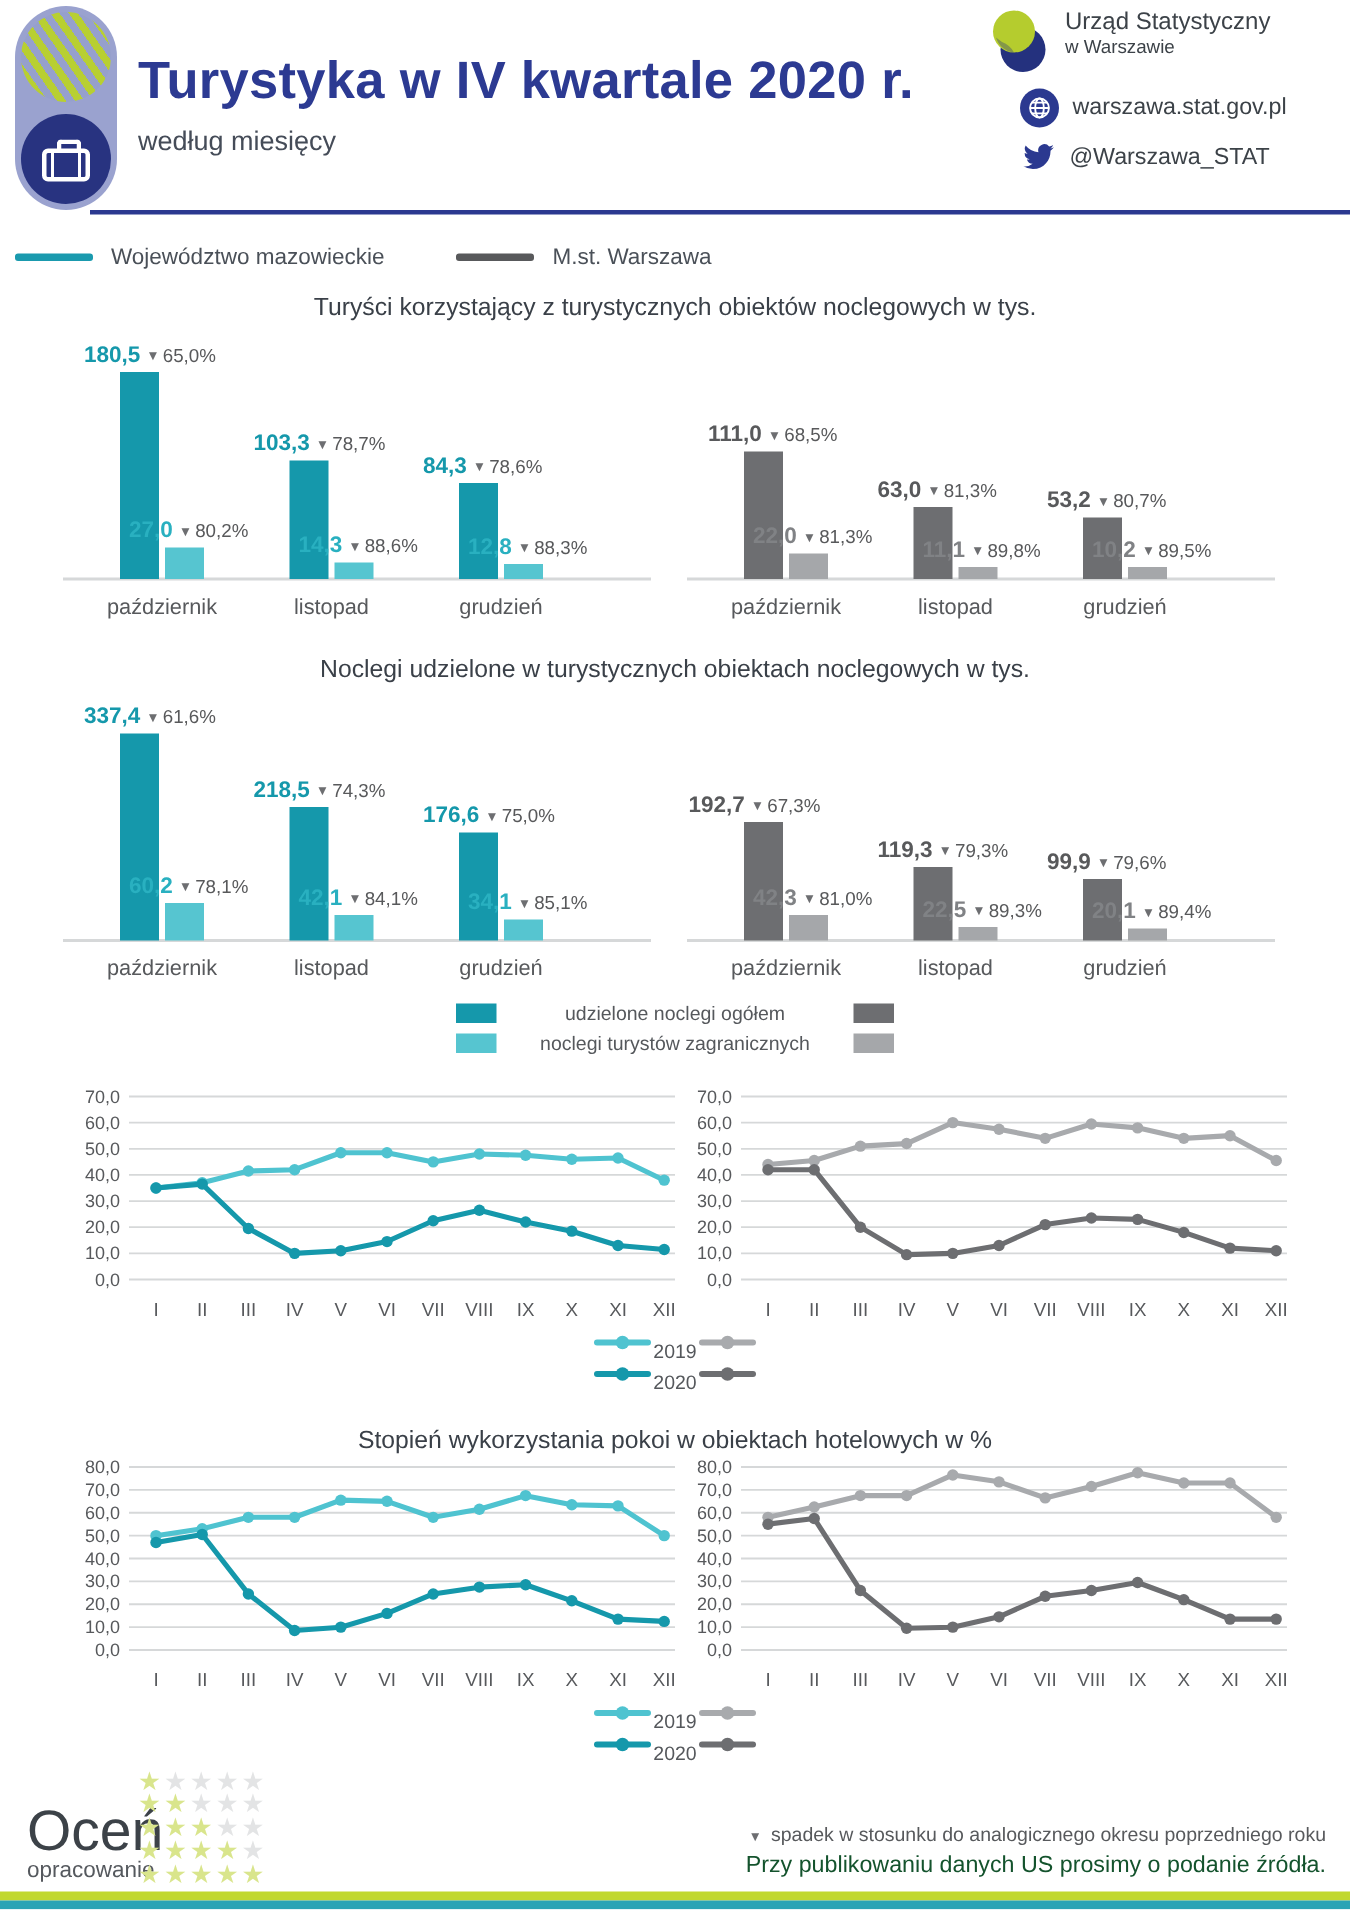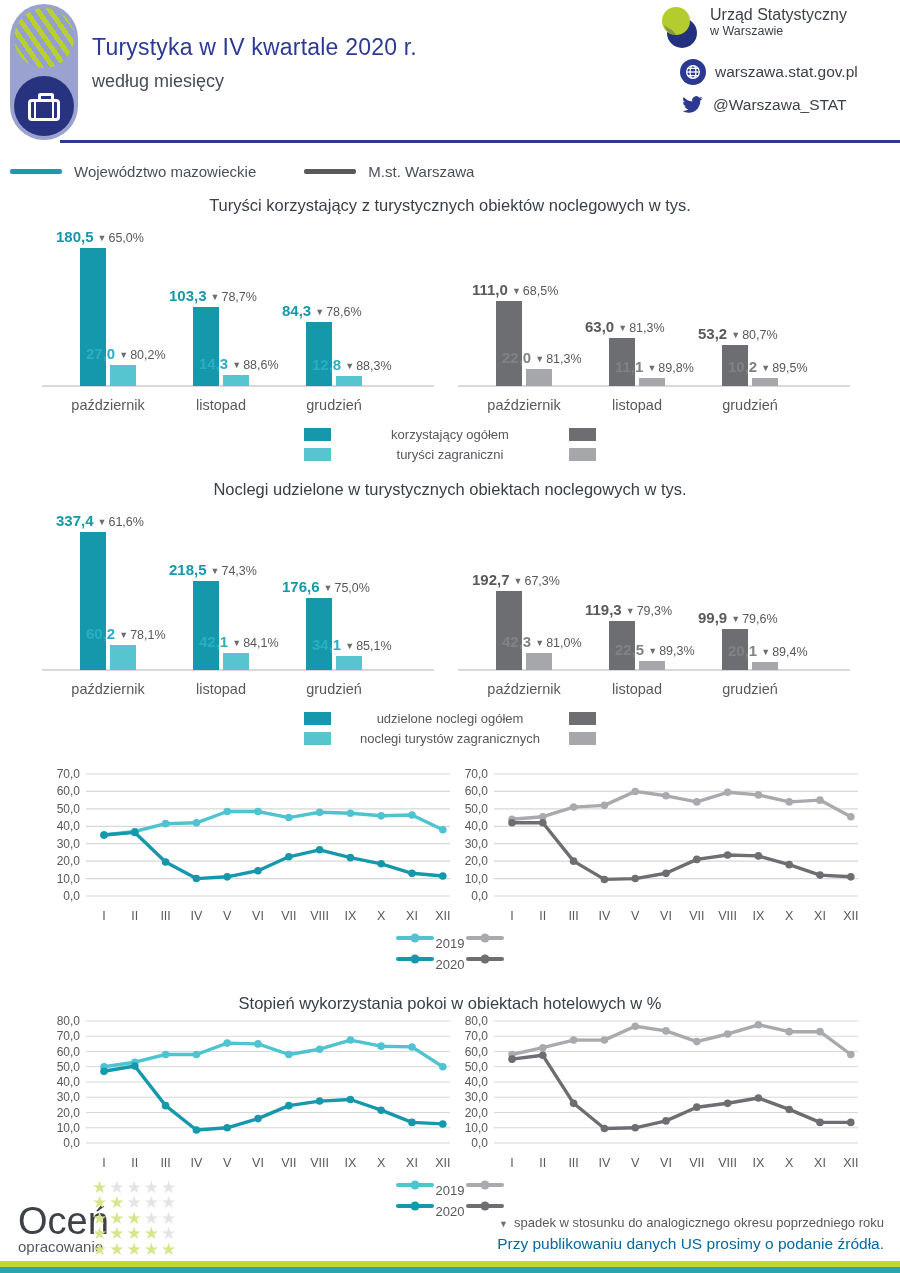--- a/index.html
+++ b/index.html
@@ -13,21 +13,21 @@
   .logo-stripes { position:absolute; top:4px; left:4px; width:60px; height:60px; border-radius:50%;
                   background:repeating-linear-gradient(55deg,#b8cf32 0 5px,#96a0cc 5px 10px); }
   .logo-circle { position:absolute; bottom:4px; left:4px; width:60px; height:60px; border-radius:50%;
                  background:#283380; display:flex; align-items:center; justify-content:center; }
   .suitcase { width:32px; height:22px; border:3px solid #fff; border-radius:4px; position:relative; margin-top:7px; }
   .suitcase::before { content:''; position:absolute; top:-9px; left:7px; width:10px; height:6px;
                       border:3px solid #fff; border-bottom:none; border-radius:3px 3px 0 0; }
   .suitcase::after { content:''; position:absolute; top:-1px; bottom:-1px; left:3px; right:3px;
                      border-left:2px solid #fff; border-right:2px solid #fff; }
   .header-text { position:absolute; left:92px; top:34px; }
-  .header-text h1 { font-size:23px; font-weight:normal; color:#2c3a92; letter-spacing:.2px; }
+  .header-text h1 { font-size:35px; font-weight:bold; color:#2c3a92; letter-spacing:.2px; }
   .header-text p { font-size:18px; color:#454c58; margin-top:10px; }
   .header-rule { position:absolute; left:60px; right:0; top:140px; height:3px; background:#2b3990; }
   .header-right { position:absolute; right:14px; top:6px; width:230px; }
   .org-row { display:flex; justify-content:flex-start; gap:8px; }
   .org-name { font-size:16px; color:#3c4248; font-weight:500; }
   .org-city { font-size:12.5px; color:#3c4248; }
   .site-row, .tw-row { display:flex; align-items:center; gap:9px; margin-top:9px; margin-left:24px; }
   .site-row a, .tw-row a { font-size:15.5px; color:#3c4248; text-decoration:none; }
   .globe-badge { width:26px; height:26px; border-radius:50%; background:#2b3990;
                  display:flex; align-items:center; justify-content:center; flex:0 0 auto; }
@@ -71,21 +71,21 @@
   .ocen { position:absolute; left:18px; bottom:18px; }
   .ocen .big { font-size:38px; color:#3c4248; line-height:34px; }
   .ocen .small { font-size:15px; color:#55595e; }
   .stars { position:absolute; left:92px; bottom:16px; }
   .star-row { line-height:15.5px; height:15.5px; letter-spacing:2px; font-size:17px; cursor:default; }
   .star { color:#e3e4e5; }
   .star.on { color:#d9e58c; }
   .notes { position:absolute; right:16px; bottom:20px; text-align:right; }
   .note1 { font-size:13px; color:#57595c; }
   .note1 .arr { font-size:9px; color:#6d6e71; margin-right:6px; }
-  .note2 { font-size:15.5px; color:#0369a1; margin-top:5px; }
+  .note2 { font-size:15.5px; color:#14532d; margin-top:5px; }
   .bar-green { position:absolute; left:0; right:0; bottom:6px; height:6px; background:#c1d82f; }
   .bar-teal  { position:absolute; left:0; right:0; bottom:0;  height:6px; background:#2aa4b5; }
 </style>
 </head>
 <body>
 
 <div class="page">
 
   <header>
     <div class="logo-pill">
@@ -174,32 +174,20 @@
           <div class="vbar" style="left: 181px; height: 8px; background: rgb(165, 167, 170);"></div>
           <div class="bar-label" style="left: 157px; bottom: 46px;"><b style="color:#808285">11,1</b><span class="arr">▼</span><span class="pct">89,8%</span></div>
           <div class="month" style="left: 114px;">listopad</div>
           <div class="vbar" style="left: 264px; height: 41px; background: rgb(109, 110, 113);"></div>
           <div class="bar-label" style="left: 240px; bottom: 79px;"><b style="color:#58595b">53,2</b><span class="arr">▼</span><span class="pct">80,7%</span></div>
           <div class="vbar" style="left: 294px; height: 8px; background: rgb(165, 167, 170);"></div>
           <div class="bar-label" style="left: 270px; bottom: 46px;"><b style="color:#808285">10,2</b><span class="arr">▼</span><span class="pct">89,5%</span></div>
           <div class="month" style="left: 227px;">grudzień</div>
         </div>
       </div>
-    <div class="pair-legend">
-        <div class="pl-row">
-          <span class="pl-sw" style="background:#1598ab"></span>
-          <span class="pl-label">korzystający ogółem</span>
-          <span class="pl-sw" style="background:#6d6e71"></span>
-        </div>
-        <div class="pl-row">
-          <span class="pl-sw" style="background:#56c5d0"></span>
-          <span class="pl-label">turyści zagraniczni</span>
-          <span class="pl-sw" style="background:#a5a7aa"></span>
-        </div>
-      </div>
   </section>
 
   <section class="chart" id="chart1" style="margin-top:16px">
     <h2 style="margin-bottom:8px">Noclegi udzielone w turystycznych obiektach noclegowych w tys.</h2>
     <div class="panels">
         <div class="bar-panel">
           <div class="baseline"></div>
           <div class="vbar" style="left: 38px; height: 138px; background: rgb(21, 152, 171);"></div>
           <div class="bar-label" style="left: 14px; bottom: 176px;"><b style="color:#1598ab">337,4</b><span class="arr">▼</span><span class="pct">61,6%</span></div>
           <div class="vbar" style="left: 68px; height: 25px; background: rgb(86, 197, 208);"></div>
@@ -212,21 +200,21 @@
           <div class="month" style="left: 114px;">listopad</div>
           <div class="vbar" style="left: 264px; height: 72px; background: rgb(21, 152, 171);"></div>
           <div class="bar-label" style="left: 240px; bottom: 110px;"><b style="color:#1598ab">176,6</b><span class="arr">▼</span><span class="pct">75,0%</span></div>
           <div class="vbar" style="left: 294px; height: 14px; background: rgb(86, 197, 208);"></div>
           <div class="bar-label" style="left: 270px; bottom: 52px;"><b style="color:#29b0c0">34,1</b><span class="arr">▼</span><span class="pct">85,1%</span></div>
           <div class="month" style="left: 227px;">grudzień</div>
         </div>
         <div class="bar-panel">
           <div class="baseline"></div>
           <div class="vbar" style="left: 38px; height: 79px; background: rgb(109, 110, 113);"></div>
-          <div class="bar-label" style="left: 14px; bottom: 117px;"><b style="color:#58595b">192,7</b><span class="arr">▼</span><span class="pct">67,3%</span></div>
+          <div class="bar-label" style="left: 1px; bottom: 117px;"><b style="color:#58595b">192,7</b><span class="arr">▼</span><span class="pct">67,3%</span></div>
           <div class="vbar" style="left: 68px; height: 17px; background: rgb(165, 167, 170);"></div>
           <div class="bar-label" style="left: 44px; bottom: 55px;"><b style="color:#808285">42,3</b><span class="arr">▼</span><span class="pct">81,0%</span></div>
           <div class="month" style="left: 1px;">październik</div>
           <div class="vbar" style="left: 151px; height: 49px; background: rgb(109, 110, 113);"></div>
           <div class="bar-label" style="left: 127px; bottom: 87px;"><b style="color:#58595b">119,3</b><span class="arr">▼</span><span class="pct">79,3%</span></div>
           <div class="vbar" style="left: 181px; height: 9px; background: rgb(165, 167, 170);"></div>
           <div class="bar-label" style="left: 157px; bottom: 47px;"><b style="color:#808285">22,5</b><span class="arr">▼</span><span class="pct">89,3%</span></div>
           <div class="month" style="left: 114px;">listopad</div>
           <div class="vbar" style="left: 264px; height: 41px; background: rgb(109, 110, 113);"></div>
           <div class="bar-label" style="left: 240px; bottom: 79px;"><b style="color:#58595b">99,9</b><span class="arr">▼</span><span class="pct">79,6%</span></div>

